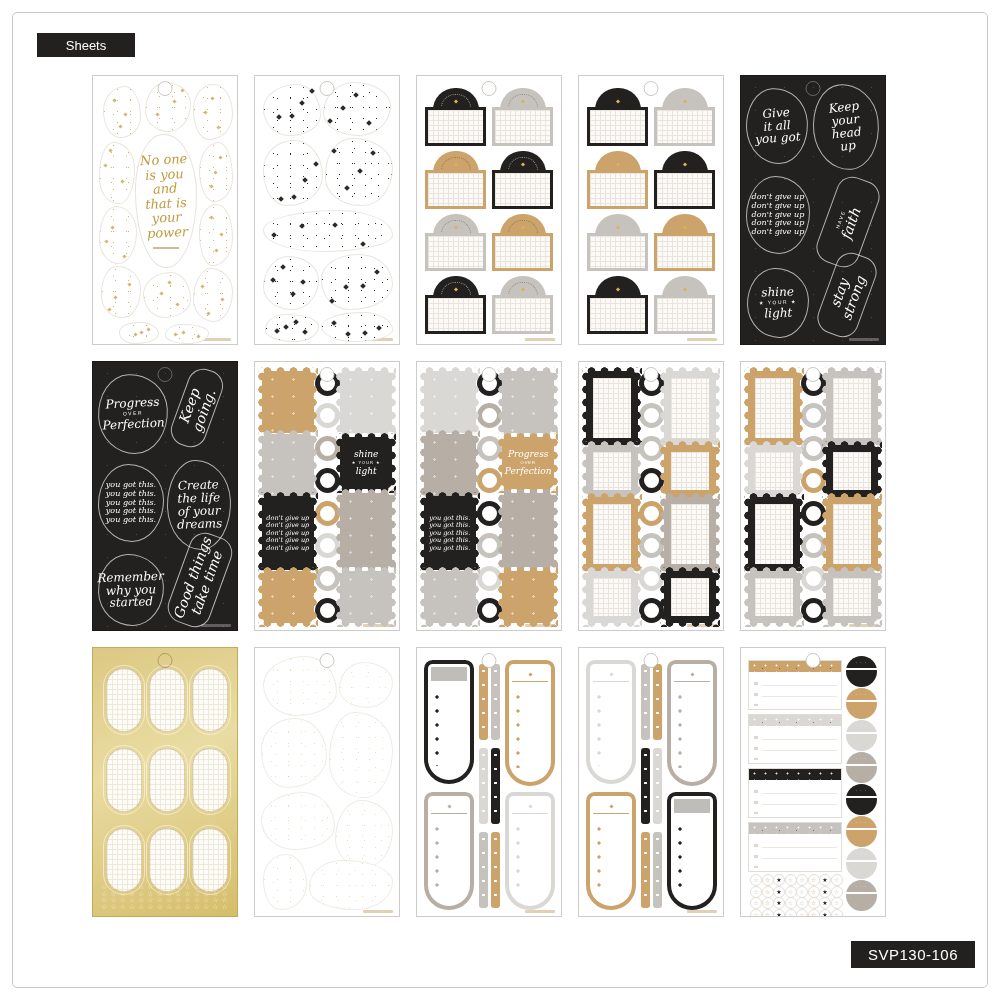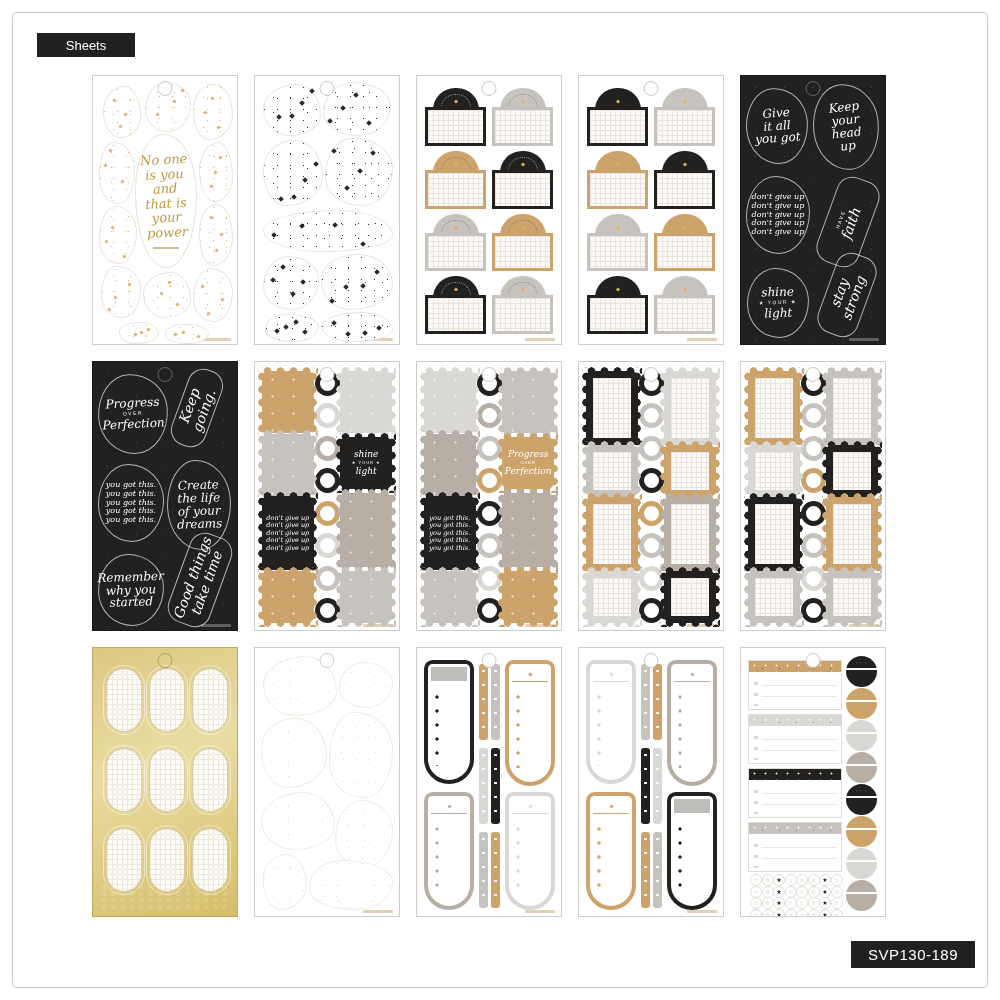--- a/index.html
+++ b/index.html
@@ -115,21 +115,21 @@
        border-radius:23px;}
   .gstars{position:absolute;left:8px;right:8px;bottom:6px;text-align:center;overflow:hidden;
        color:rgba(252,248,232,.78);font-size:7px;line-height:6.5px;letter-spacing:3px;white-space:nowrap;}
 </style>
 </head>
 <body>
 
 <div class="canvas">
   <div class="frame"></div>
   <div class="badge badge-tl">Sheets</div>
-  <div class="badge badge-br">SVP130-189</div>
+  <div class="badge badge-br">SVP130-106</div>
   <div class="grid" id="grid">
       <div class="sheet">
         <div class="hole"></div>
         <div class="wm"></div>
         <div class="blob" style="left: 10px; top: 10px; width: 36px; height: 50px; border-radius: 58% 42% 55% 45% / 48% 60% 40% 52%; background-image: radial-gradient(0.9px, rgb(214, 182, 110) 0.8px, transparent 1px), radial-gradient(0.7px, rgb(214, 182, 110) 0.6px, transparent 0.9px); background-size: 17px 15px, 13px 11px; background-position: 1px 5px, 7px 8px;">
           <div class="dia" style="width: 3px; height: 3px; background: rgb(214, 182, 110); left: 9.07171px; top: 12.0302px;"></div>
           <div class="dia" style="width: 3px; height: 3px; background: rgb(214, 182, 110); left: 14.7354px; top: 37.7866px;"></div>
           <div class="dia" style="width: 3px; height: 3px; background: rgb(214, 182, 110); left: 20.3991px; top: 25.5429px;"></div>
         </div>
         <div class="blob" style="left: 52px; top: 6px; width: 44px; height: 48px; border-radius: 45% 55% 48% 52% / 58% 44% 56% 42%; background-image: radial-gradient(0.9px, rgb(214, 182, 110) 0.8px, transparent 1px), radial-gradient(0.7px, rgb(214, 182, 110) 0.6px, transparent 0.9px); background-size: 17px 15px, 13px 11px; background-position: 3px 2px, 7px 8px;">

